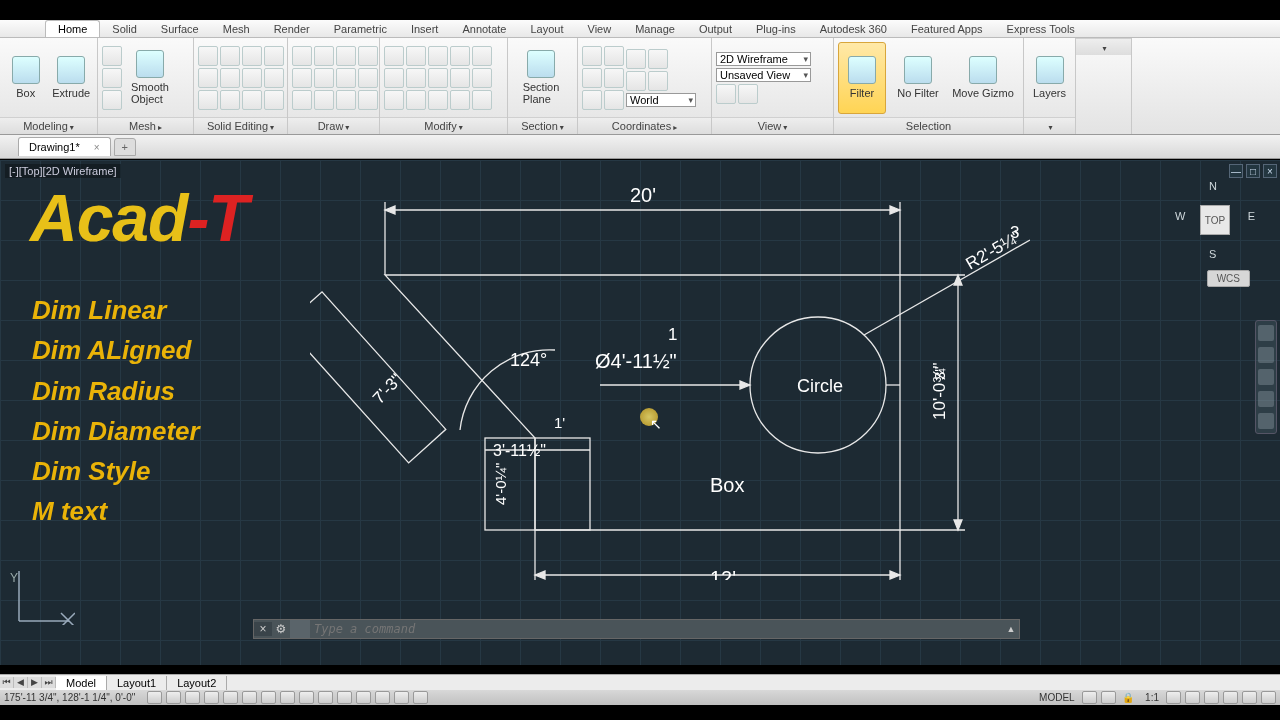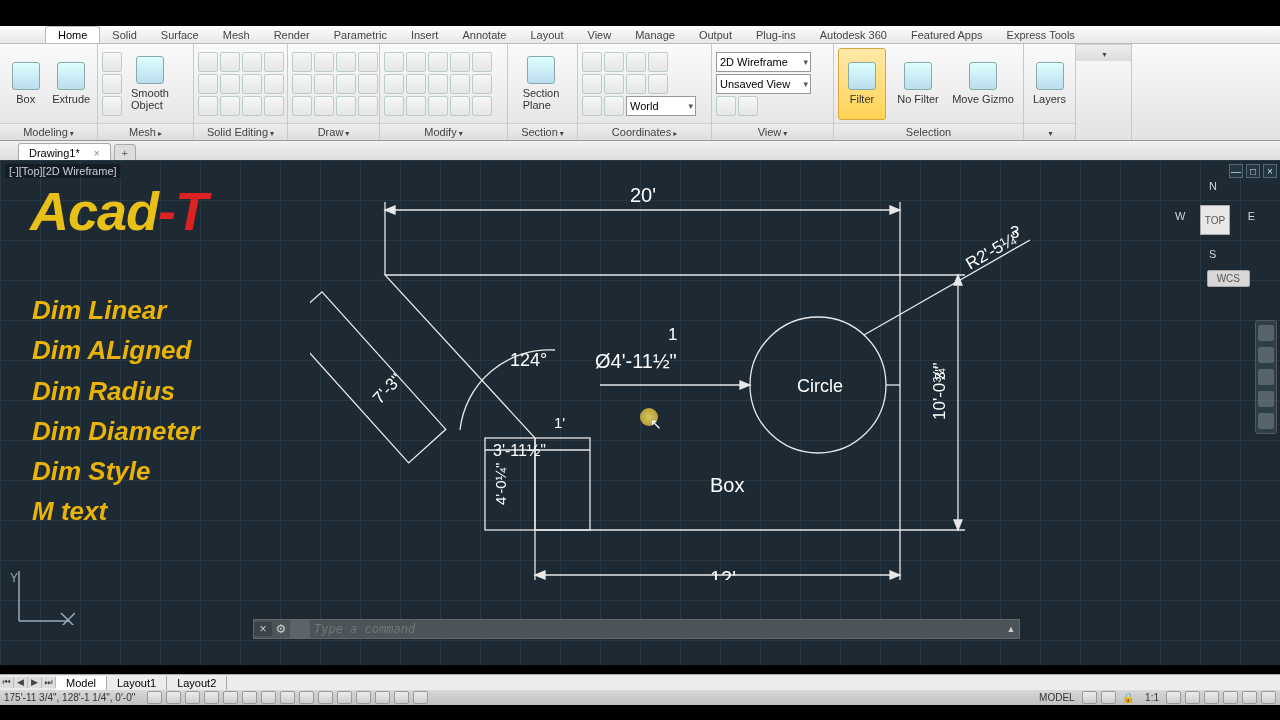--- a/index.html
+++ b/index.html
@@ -2,37 +2,37 @@
 <html><head>
 <meta charset="utf-8">
 <style>
 * { margin: 0; padding: 0; box-sizing: border-box; font-family: "Segoe UI", Arial, sans-serif; }
 body { width: 1280px; height: 720px; background: #000; overflow: hidden; position: relative; }
 
 
 .blackbar-top { height: 20px; background: #000; }
 
 
-.ribbon-tabs { height: 18px; background: linear-gradient(#fcfcfc,#e8e8e8); display: flex; align-items: flex-end; padding-left: 45px; font-size: 11px; color: #444; border-bottom: 1px solid #bbb; margin-top: 6px; }
+.ribbon-tabs { height: 18px; background: linear-gradient(#fcfcfc,#e8e8e8); display: flex; align-items: flex-end; padding-left: 45px; font-size: 11px; color: #444; border-bottom: 1px solid #bbb; }
 .ribbon-tabs span { padding: 2px 12px; cursor: default; }
 .ribbon-tabs span.active { background: #fff; border: 1px solid #bbb; border-bottom: none; border-radius: 3px 3px 0 0; color: #000; }
 
 
 .ribbon { height: 97px; background: linear-gradient(#fafafa,#e3e3e3); border-bottom: 1px solid #999; display: flex; }
 .panel { border-right: 1px solid #c8c8c8; display: flex; flex-direction: column; }
 .panel-body { flex: 1; display: flex; align-items: center; padding: 2px 4px; gap: 2px; }
 .panel-title { font-size: 11px; color: #444; text-align: center; padding: 2px 0; background: linear-gradient(#eee,#ddd); border-top: 1px solid #d0d0d0; }
 .panel-title .drop { font-size: 8px; margin-left: 2px; }
 .bigbtn { display:flex; flex-direction:column; align-items:center; justify-content:center; width:50px; height:72px; font-size:11px; color:#333; gap:3px;}
 .bigbtn .ic { width:28px; height:28px; border:1px solid #8aa; background:linear-gradient(#dff,#bde); border-radius:3px;}
 .bigbtn.highlight { background: linear-gradient(#ffe9a8,#ffd454); border:1px solid #d8a63b; border-radius:3px; }
 .smallgrid { display:grid; grid-template-columns:repeat(4,20px); grid-auto-rows:20px; gap:2px; }
 .smallgrid.c5 { grid-template-columns:repeat(5,20px);}
 .sg { width:20px; height:20px; border:1px solid #bcc; background:linear-gradient(#f7f7f7,#e5e5e5); border-radius:2px;}
-.combo { height:20px; font-size:11px; background:#fff; border:1px solid #999; padding:0 14px 0 3px; position:relative; display:flex; align-items:center; min-width:95px;}
+.combo { height:14px; font-size:11px; background:#fff; border:1px solid #999; padding:0 14px 0 3px; position:relative; display:flex; align-items:center; min-width:95px;}
 .combo::after { content:"▾"; position:absolute; right:2px; font-size:9px; color:#555;}
 .col { display:flex; flex-direction:column; gap:2px; }
 
 
 .filetabs { height: 24px; background: linear-gradient(#f2f2f2,#d8d8d8); display:flex; align-items:center; padding-left:18px; font-size:11px; gap:3px; border-bottom:1px solid #999;}
 .filetab { background:#fff; border:1px solid #aaa; border-bottom:none; padding:3px 10px; border-radius:3px 3px 0 0; position:relative;}
 .filetab .x{ margin-left:14px; color:#888; font-size:10px;}
 .filetab-plus{ width:22px; height:18px; background:#ddd; border:1px solid #aaa; border-radius:3px 3px 0 0; display:flex; align-items:center; justify-content:center; color:#666;}
 
 
@@ -51,21 +51,21 @@
 .viewcube { position:absolute; right:25px; top:20px; width:80px; height:80px; color:#cfd8dc; font-size:11px;}
 .viewcube .face{position:absolute; left:25px; top:25px; width:30px;height:30px;background:#e8e8e8;color:#555;display:flex;align-items:center;justify-content:center;font-size:10px;border:1px solid #aaa;}
 .viewcube .n{position:absolute;left:34px;top:0;} .viewcube .s{position:absolute;left:34px;bottom:0;} .viewcube .w{position:absolute;left:0;top:30px;} .viewcube .e{position:absolute;right:0;top:30px;}
 .wcs-badge{position:absolute; right:30px; top:110px; background:#d7d7d7; color:#555; font-size:10px; padding:2px 9px; border-radius:2px; border:1px solid #aaa;}
 
 
 .navbar-right{ position:absolute; right:3px; top:160px; width:22px; background:rgba(80,100,110,.35); border:1px solid #556; border-radius:3px; padding:4px 0; display:flex; flex-direction:column; gap:6px; align-items:center;}
 .navbar-right span{ width:16px;height:16px; background:rgba(200,210,220,.25); border-radius:2px;}
 
 
-.logo { position:absolute; left:30px; top:20px; font-family:Georgia,serif; font-size:54px; font-weight:900; font-style:italic; color:#e8c018; letter-spacing:-1px;}
+.logo { position:absolute; left:30px; top:20px; font-family:Georgia,serif; font-size:66px; font-weight:900; font-style:italic; color:#e8c018; letter-spacing:-1px;}
 .logo b{ color:#d22;}
 .features { position:absolute; left:32px; top:130px; color:#eab308; font-family:Georgia,serif; font-weight:900; font-size:26px; line-height:1.55; font-style:italic;}
 
 
 .svgwrap{ position:absolute; left:310px; top:20px; }
 svg text{ fill:#fff; font-family:Arial; }
 
 
 .cursor-mark{ position:absolute; left:640px; top:248px; width:22px; height:22px;}
 .cursor-mark .dot{ width:18px;height:18px; border-radius:50%; background:radial-gradient(#f7e26b,#c8a020); opacity:.85;}

